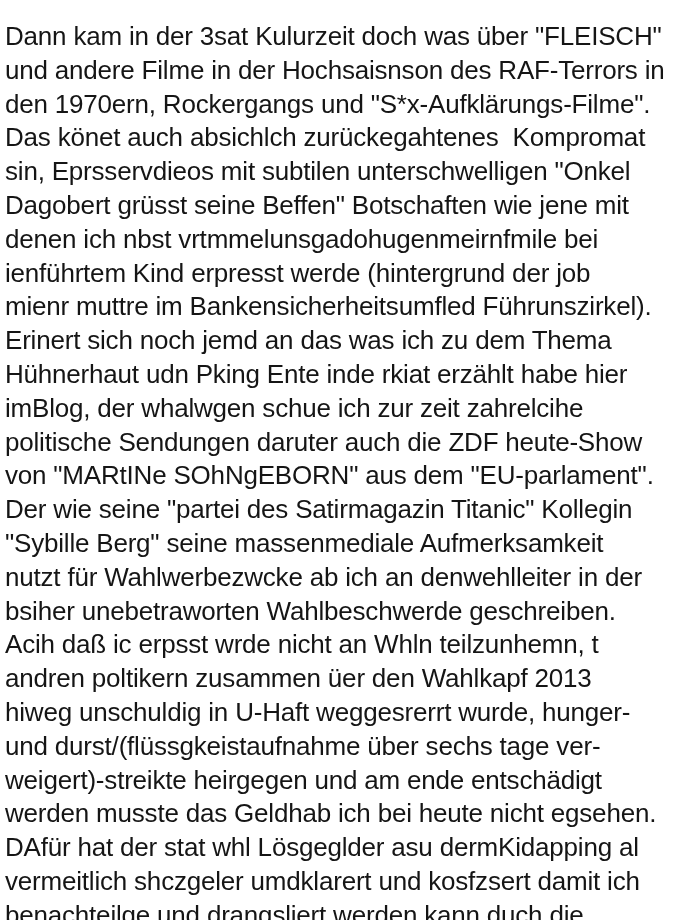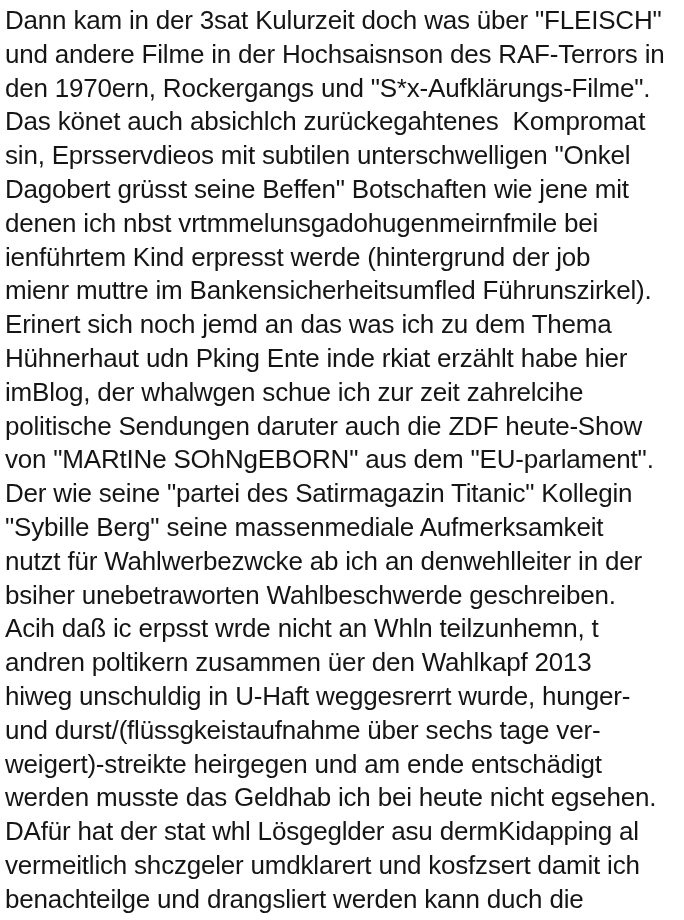--- a/index.html
+++ b/index.html
@@ -8,21 +8,21 @@
       width: 684px;
       height: 920px;
       background: #ffffff;
       overflow: hidden;
     }
     .page {
       width: 684px;
       height: 920px;
       background: #ffffff;
       box-sizing: border-box;
-      padding: 4px 0 0 5px;
+      padding: 20px 0 0 5px;
     }
     .doc-text {
       font-family: "Liberation Sans", sans-serif;
       font-size: 26px;
       line-height: 33.8px;
       color: #151515;
       white-space: pre;           
       letter-spacing: -0.2px;
       text-rendering: optimizeLegibility;
     }

